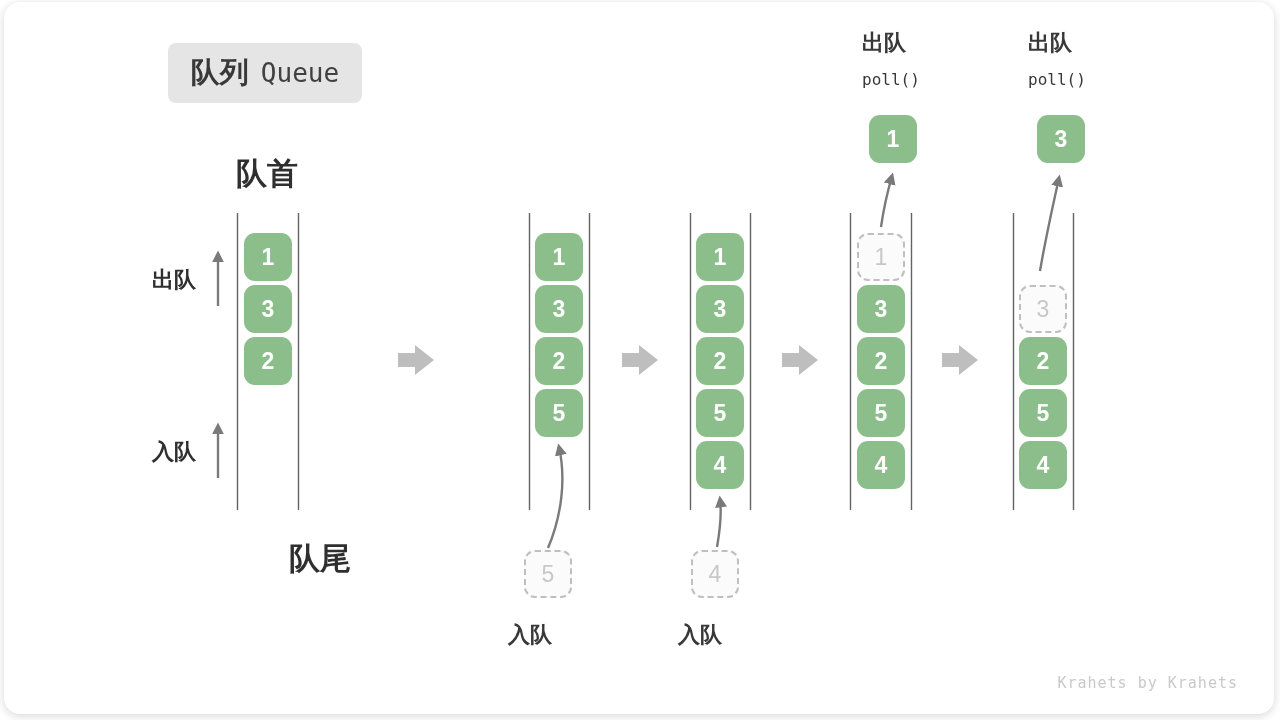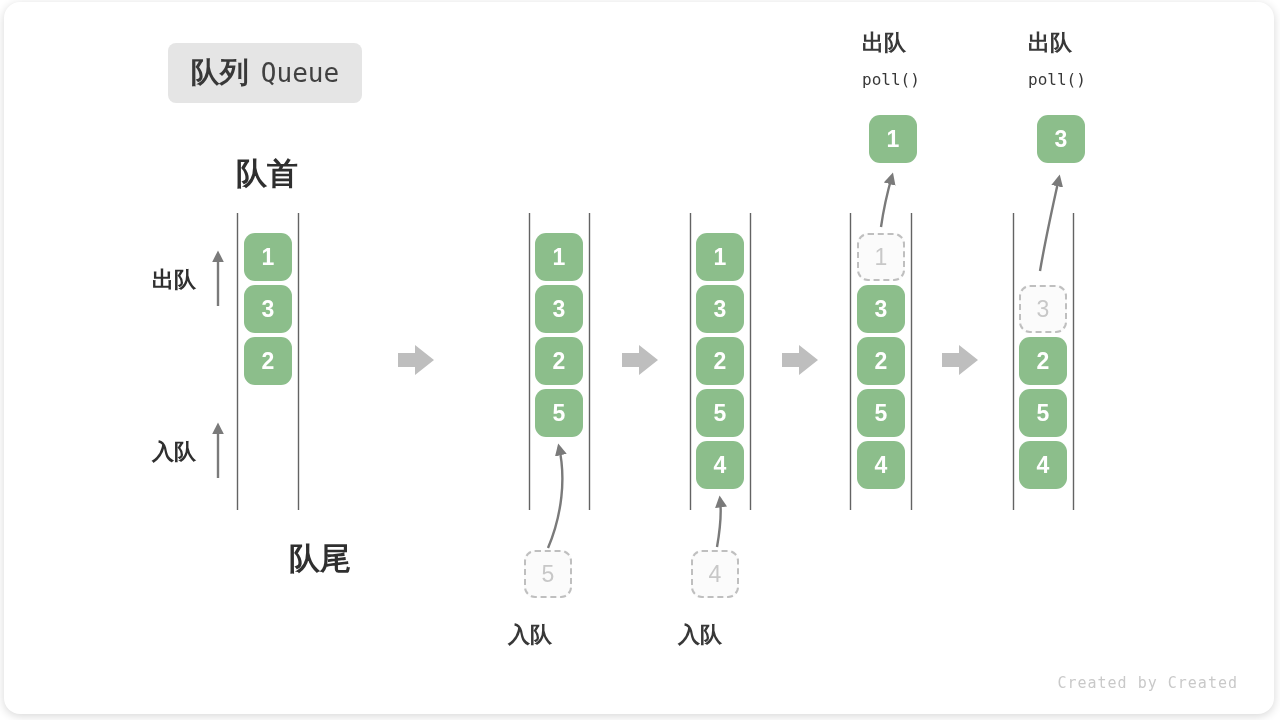--- a/index.html
+++ b/index.html
@@ -120,15 +120,15 @@
     <div class="op-zh">出队</div>
     <div class="op-code">poll()</div>
   </div>
   <div class="op" style="left:508px;top:616px;">
     <div class="op-zh">入队</div>
   </div>
   <div class="op" style="left:678px;top:616px;">
     <div class="op-zh">入队</div>
   </div>
 
-  <div class="watermark">Created by Created</div>
+  <div class="watermark">Krahets by Krahets</div>
 
 </div>
 
 </body></html>

